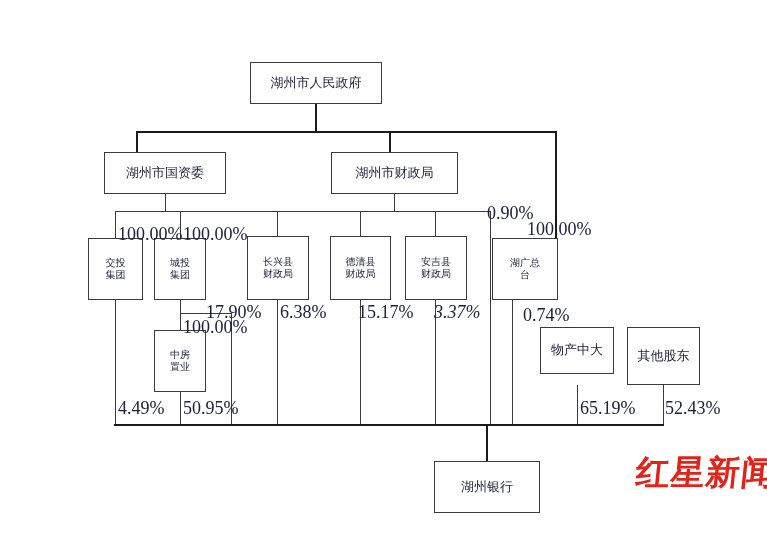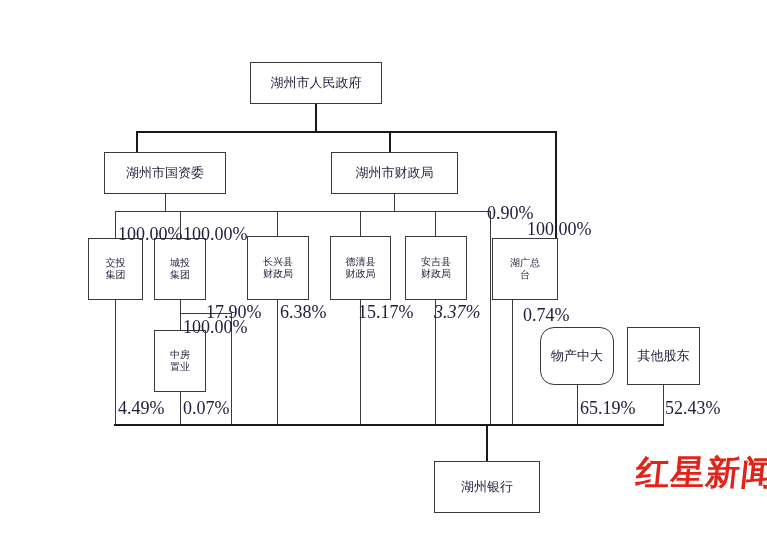--- a/index.html
+++ b/index.html
@@ -122,21 +122,21 @@
   </div>
 
   <div class="box two-line" style="left:405px; top:236px; width:62px; height:64px;">
     <span style="display:inline-block; width:3.1em;">安吉县财政局</span>
   </div>
 
   <div class="box two-line" style="left:154px; top:330px; width:52px; height:62px;">
     <span style="display:inline-block; width:2.1em;">中房置业</span>
   </div>
 
-  <div class="box" style="left:540px; top:327px; width:74px; height:58px;border-radius:14px;">
+  <div class="box" style="left:540px; top:327px; width:74px; height:47px;">
     <span>物产中大</span>
   </div>
 
   <div class="box" style="left:627px; top:327px; width:73px; height:58px;">
     <span>其他股东</span>
   </div>
 
   <div class="box" style="left:434px; top:461px; width:106px; height:52px;">
     <span>湖州银行</span>
   </div>
@@ -187,21 +187,21 @@
   <div class="line v thickv" style="left:486px; top:424px; height:37px;"></div>
 
   <div class="pct" style="left:118px; top:224px;">100.00%</div>
   <div class="pct" style="left:183px; top:224px;">100.00%</div>
   <div class="pct" style="left:206px; top:302px;">17.90%</div>
   <div class="pct" style="left:280px; top:302px;">6.38%</div>
   <div class="pct" style="left:358px; top:302px;">15.17%</div>
   <div class="pct" style="left:434px; top:302px;font-style:italic;">3.37%</div>
   <div class="pct" style="left:183px; top:317px;">100.00%</div>
   <div class="pct" style="left:118px; top:398px;">4.49%</div>
-  <div class="pct" style="left:183px; top:398px;">0.07%</div>
+  <div class="pct" style="left:183px; top:398px;">50.95%</div>
   <div class="pct" style="left:487px; top:203px;">0.90%</div>
   <div class="pct" style="left:527px; top:219px;">100.00%</div>
   <div class="pct" style="left:523px; top:305px;">0.74%</div>
   <div class="pct" style="left:580px; top:398px;">65.19%</div>
   <div class="pct" style="left:665px; top:398px;">52.43%</div>
 
   <div class="logo">
     <span class="g1">红星新闻</span>
   </div>
 

